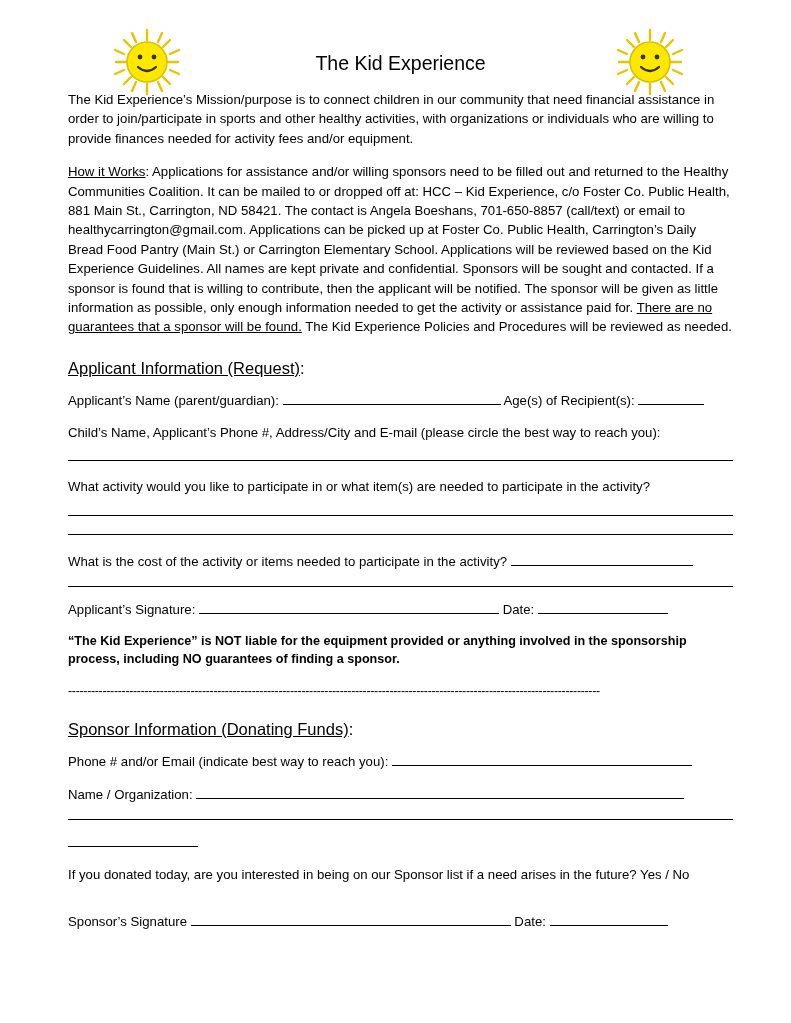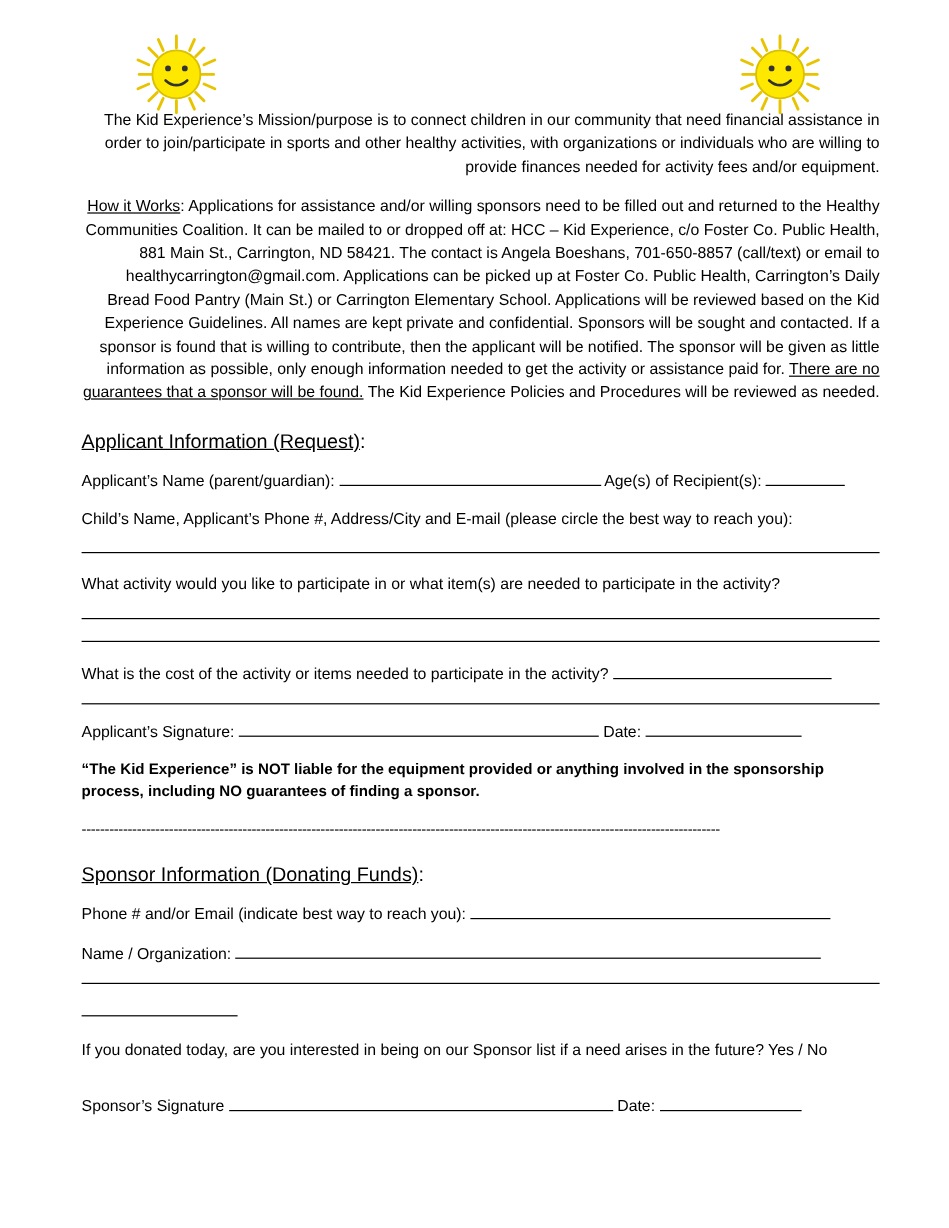--- a/index.html
+++ b/index.html
@@ -47,21 +47,21 @@
     width: 74px;
     height: 68px;
   }
   .sun.left { left: 42px; }
   .sun.right { right: 46px; }
 
   p.para {
     font-size: 13.2px;
     line-height: 1.47;
     margin: 0 0 14px 0;
-    text-align: right;
+    text-align: left;
   }
   .u { text-decoration: underline; }
   .section-title {
     font-size: 16.5px;
     margin: 22px 0 12px 0;
     font-weight: normal;
   }
   .section-title .u { text-decoration: underline; }
   .line-row {
     font-size: 13.2px;
@@ -125,20 +125,21 @@
             <line x1="60" y1="42" x2="69" y2="46"></line>
             <line x1="5" y1="46" x2="14" y2="42"></line>
             <line x1="60" y1="26" x2="69" y2="22"></line>
           </g>
           <circle cx="37" cy="34" r="20" fill="#ffe800" stroke="#d9c000" stroke-width="1.6"></circle>
           <circle cx="30" cy="29" r="2.4" fill="#333"></circle>
           <circle cx="44" cy="29" r="2.4" fill="#333"></circle>
           <path d="M28 39 Q37 47 46 39" fill="none" stroke="#333" stroke-width="2.2" stroke-linecap="round"></path>
         </svg>
       </div>
+      <h1 class="doc-title">The Kid Experience</h1>
       <div class="sun right">
         <svg width="74" height="68" viewBox="0 0 74 68">
           <g stroke="#e8c400" stroke-width="2.4" stroke-linecap="round">
             <line x1="37" y1="2" x2="37" y2="12"></line>
             <line x1="37" y1="56" x2="37" y2="66"></line>
             <line x1="6" y1="34" x2="16" y2="34"></line>
             <line x1="58" y1="34" x2="68" y2="34"></line>
             <line x1="14" y1="12" x2="21" y2="19"></line>
             <line x1="53" y1="49" x2="60" y2="56"></line>
             <line x1="14" y1="56" x2="21" y2="49"></line>

